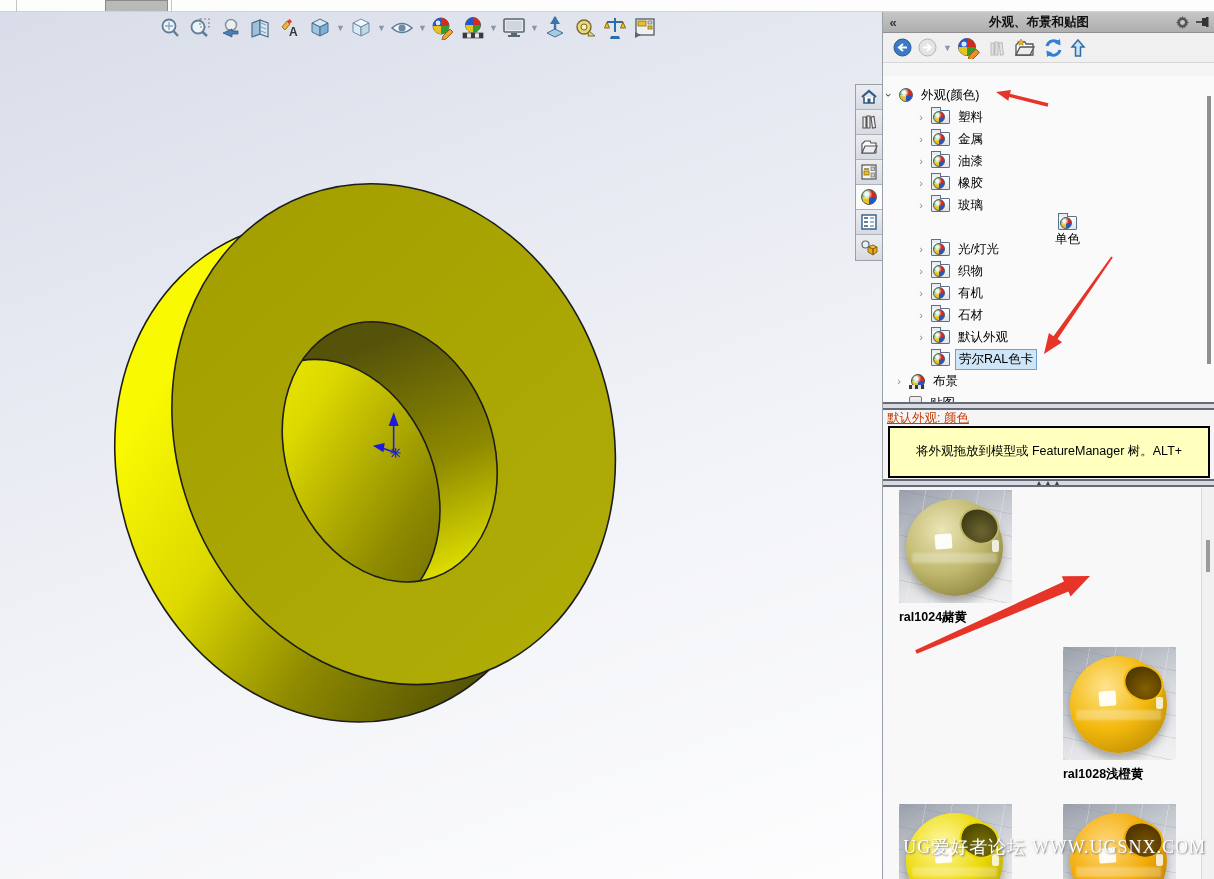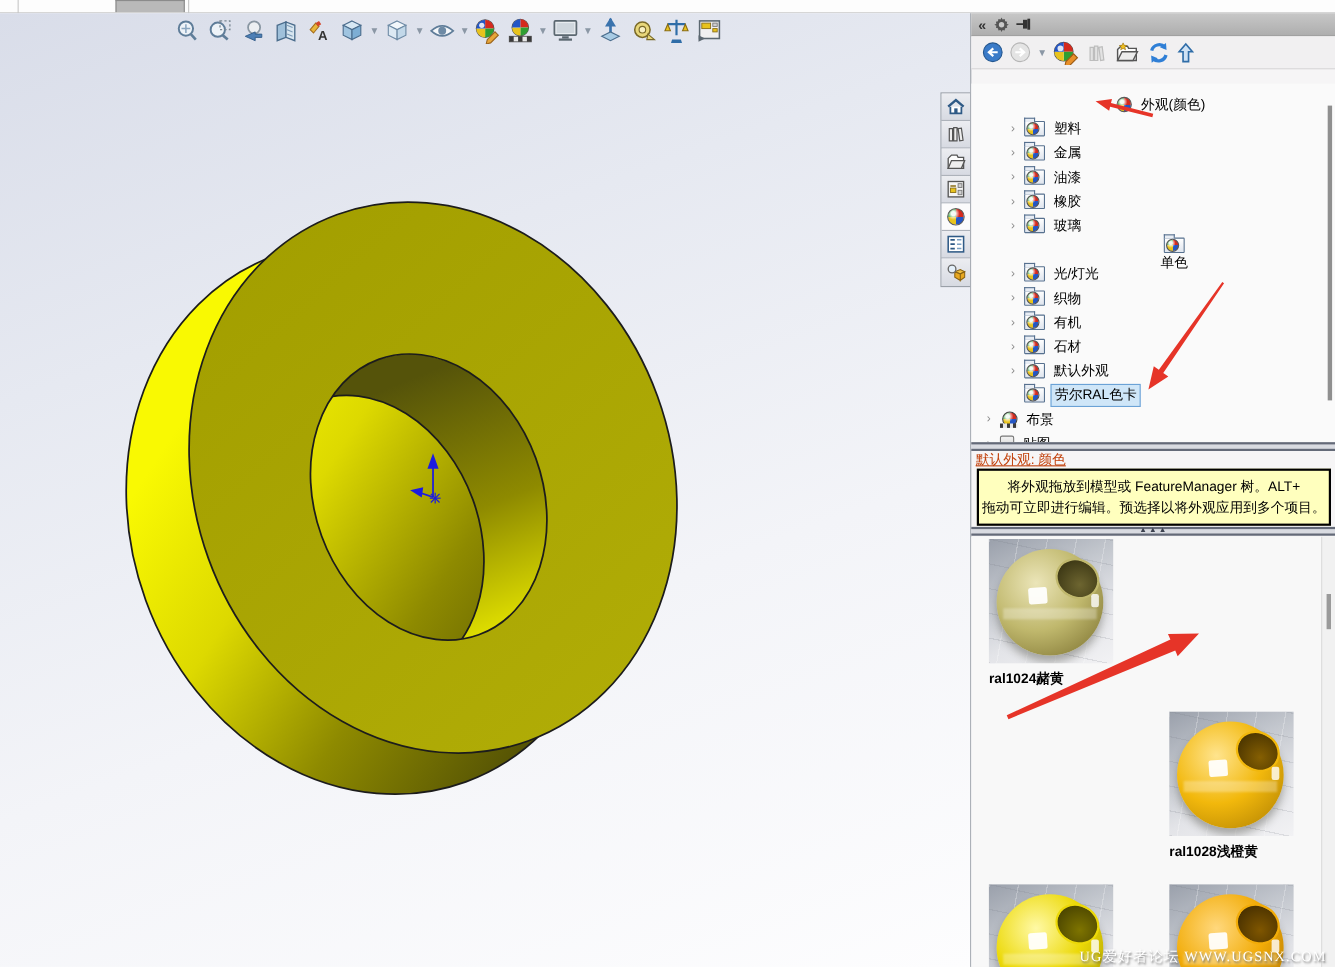--- a/index.html
+++ b/index.html
@@ -115,21 +115,21 @@
   .swlabel { margin-top:6px; text-align:left; font-size:12.5px; color:#000;font-weight:bold; }
 
   
   #tree-scroll { position:absolute; right:3px; top:84px; width:4px; height:268px; background:#8f8f8f; }
   #sw-scrolltrack { position:absolute; right:0; top:476px; width:13px; height:391px;
     background:#f1f1f1; border-left:1px solid #dcdcdc; }
   #sw-scrollthumb { position:absolute; right:4px; top:52px; width:4px; height:32px; background:#9a9a9a; }
 
   
   #arrows { position:absolute; left:0; top:0; width:1214px; height:879px; pointer-events:none; }
-  #watermark { position:absolute; right:8px; bottom:0; font-size:13px; color:#fff;
+  #watermark { position:absolute; right:8px; bottom:20px; font-size:18px; color:#fff;
     font-family:"Liberation Serif", serif; text-shadow:1px 1px 2px rgba(90,90,90,.8);
     letter-spacing:1px; pointer-events:none; }
 
   svg { display:block; }
 </style>
 </head>
 <body>
 
 <div id="top-strip">
   <div class="vsep" style="left:16px"></div>
@@ -354,20 +354,21 @@
         <path d="M8 8l5-2 4 2-4 2z" fill="#f0c040" stroke="#8a6414" stroke-width="1"></path>
         <path d="M8 8v5l5 3v-6zM17 8v5l-4 3v-6z" fill="#e8a820" stroke="#8a6414" stroke-width="1"></path>
         <circle cx="5.5" cy="5.5" r="3.5" fill="#e4f0fa" stroke="#666" stroke-width="1.2"></circle>
       </svg>
     </div>
 </div>
 
 <div id="panel">
   <div id="panel-header">
     <div class="hdrbtn">«</div>
+    <div id="panel-title">外观、布景和贴图</div>
     <div class="hdrbtn">
         <svg width="15" height="15" viewBox="0 0 16 16">
           <path d="M8 1l1 2 2-.5.5 2 2 .5-.5 2 2 1-2 1 .5 2-2 .5-.5 2-2-.5-1 2-1-2-2 .5-.5-2-2-.5.5-2-2-1 2-1-.5-2 2-.5.5-2 2 .5z" fill="#555"></path>
           <circle cx="8" cy="8" r="2.6" fill="#c9c9c9"></circle>
         </svg>
       </div>
     <div class="hdrbtn">
         <svg width="16" height="12">
           <path d="M1 6h6" stroke="#333" stroke-width="1.6"></path>
           <rect x="7" y="2" width="4" height="8" fill="#333"></rect>
@@ -408,21 +409,21 @@
         <polygon points="17,1 17.5,7.5 11.5,5" fill="#2f7fd6"></polygon>
         <path d="M17 12a7 7 0 0 1-12 3" fill="none" stroke="#2f7fd6" stroke-width="3"></path>
         <polygon points="4,19 3.5,12.5 9.5,15" fill="#2f7fd6"></polygon>
       </svg>
     <svg width="16" height="20">
         <path d="M8 2l6 7h-3.5v9h-5V9H2z" fill="#cfe2f4" stroke="#2f6da8" stroke-width="1.5"></path>
       </svg>
   </div>
 
   <div id="tree" style="padding-top: 8px;">
-      <div class="trow" style=" justify-content: center;">
+      <div class="trow" style="">
         <span class="chev exp">›</span>
         <span class="ic-ball" style="margin-left: 4px;"></span>
         <span class="tlabel">外观(颜色)</span>
       </div>
       <div class="trow" style="padding-left: 32px;">
         <span class="chev">›</span>
         <span class="ic-folder" style="margin-left: 4px;"></span>
         <span class="tlabel">塑料</span>
       </div>
       <div class="trow" style="padding-left: 32px;">
@@ -491,21 +492,20 @@
         <span class="tlabel">贴图</span>
       </div>
     </div>
 
   <div class="splitter" style="top:390px"></div>
 
   <div id="default-appearance">默认外观: 颜色</div>
 
   <div id="drag-tip">
     <span>将外观拖放到模型或 FeatureManager 树。ALT+</span>
-    <span>拖动可立即进行编辑。预选择以将外观应用到多个项目。</span>
   </div>
 
   <div class="splitter" style="top:467px">
       <span class="grip">▲▲▲</span>
     </div>
 
   <div id="swatches">
       <div class="swcell" style="left: 16px; top: 2px;">
         <div class="thumb">
           <div class="tile"></div>

